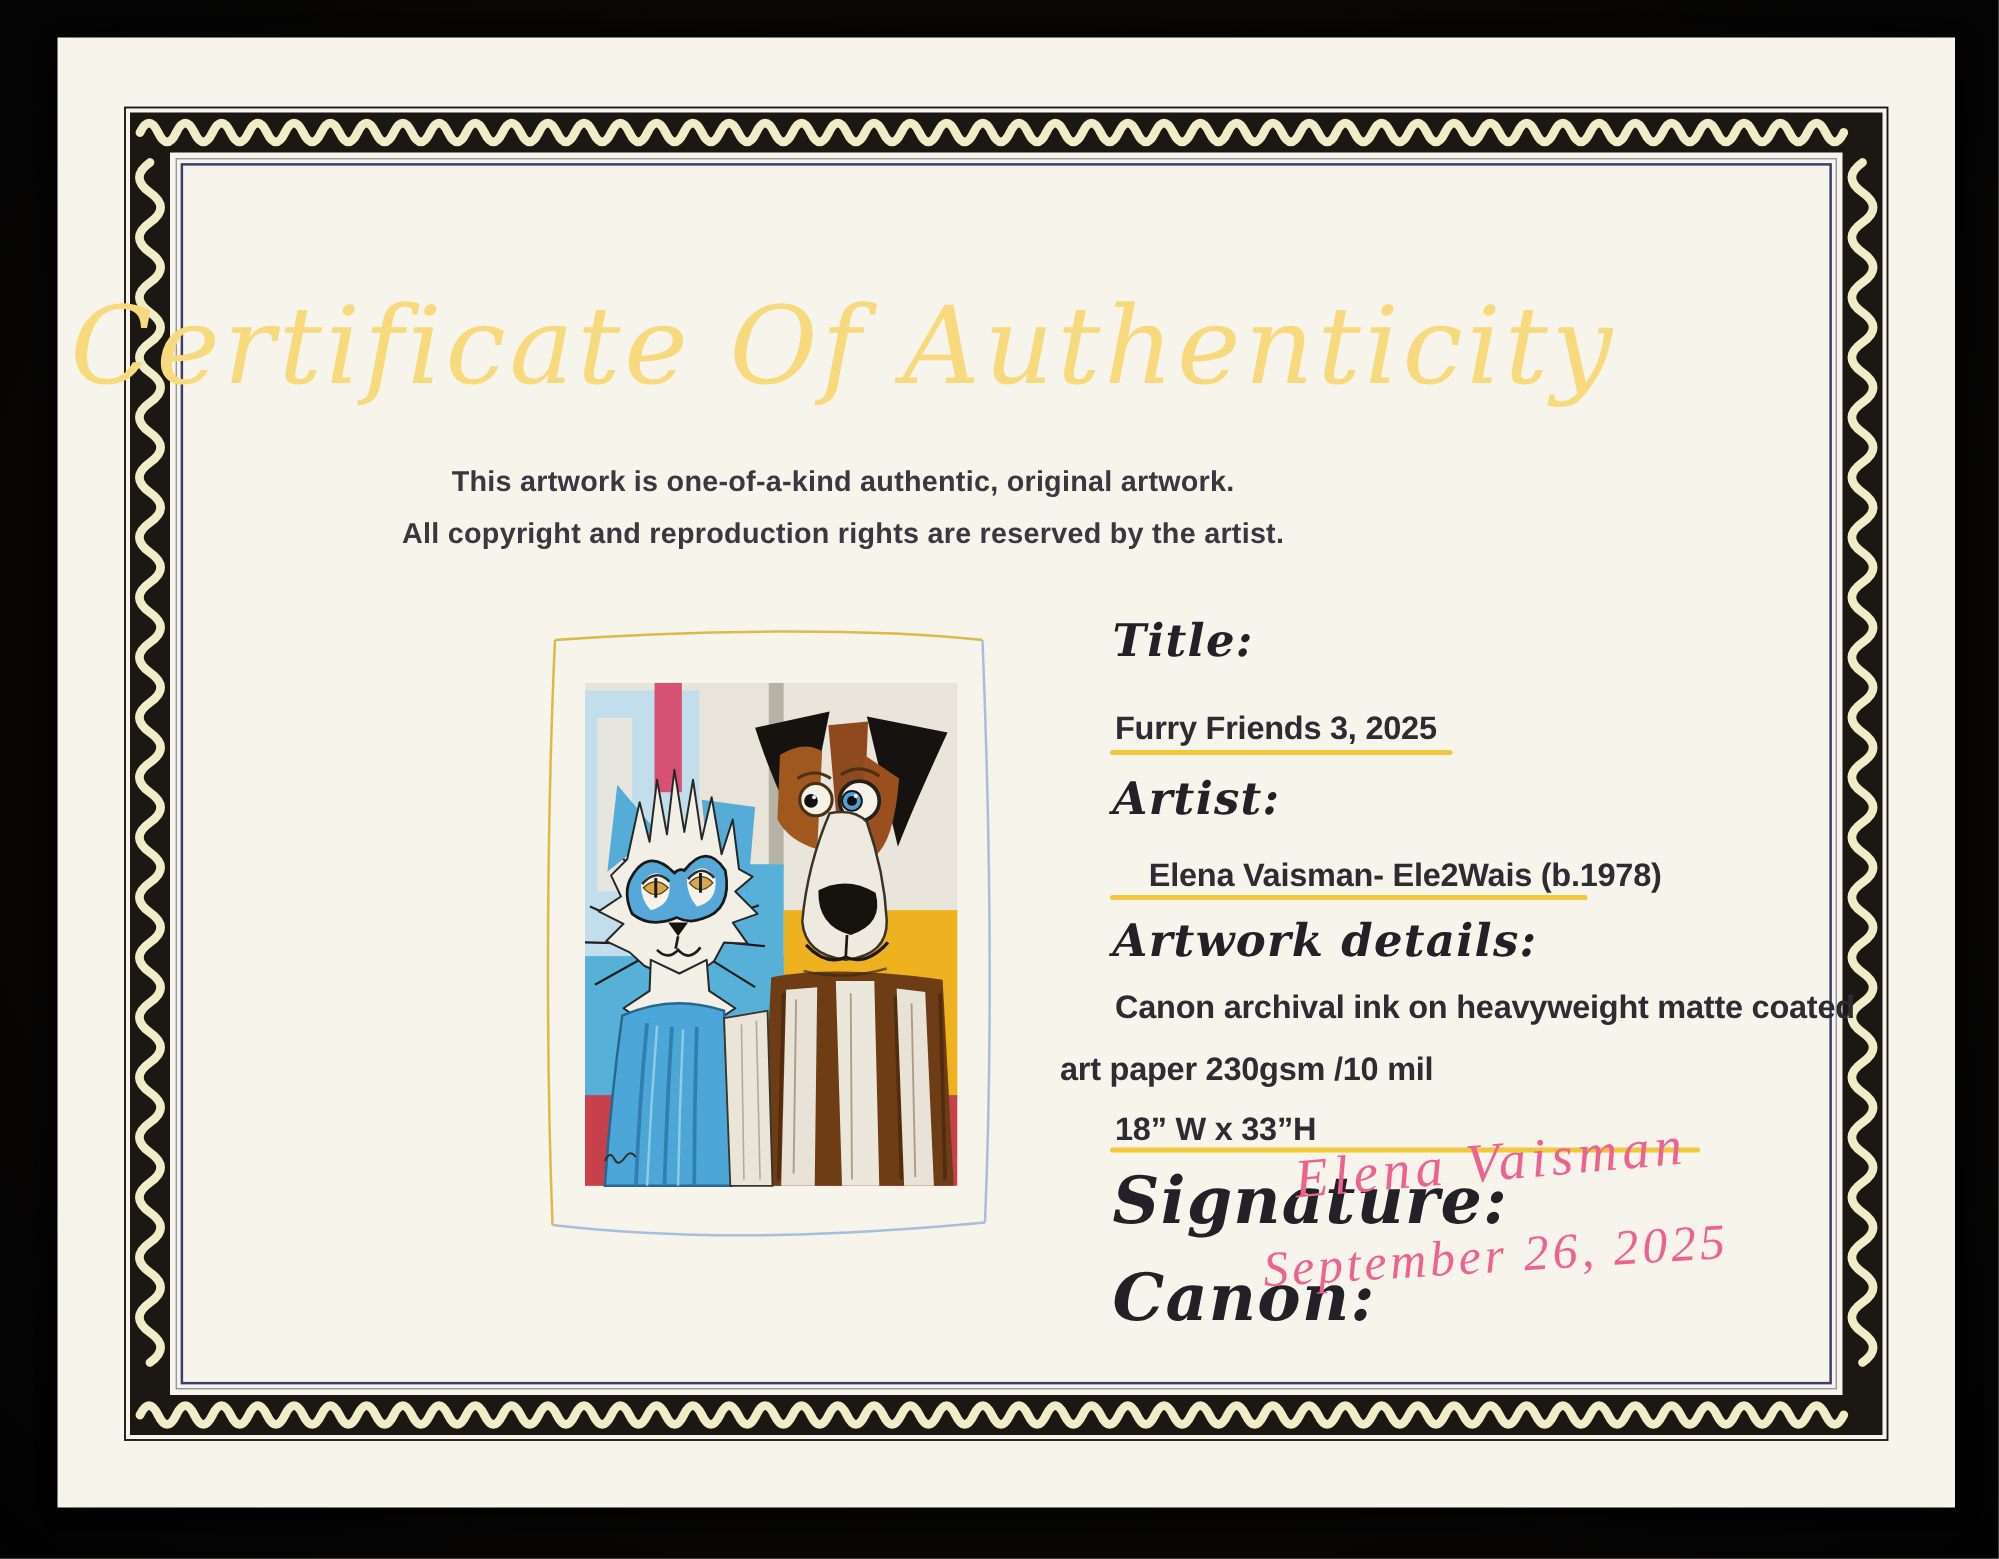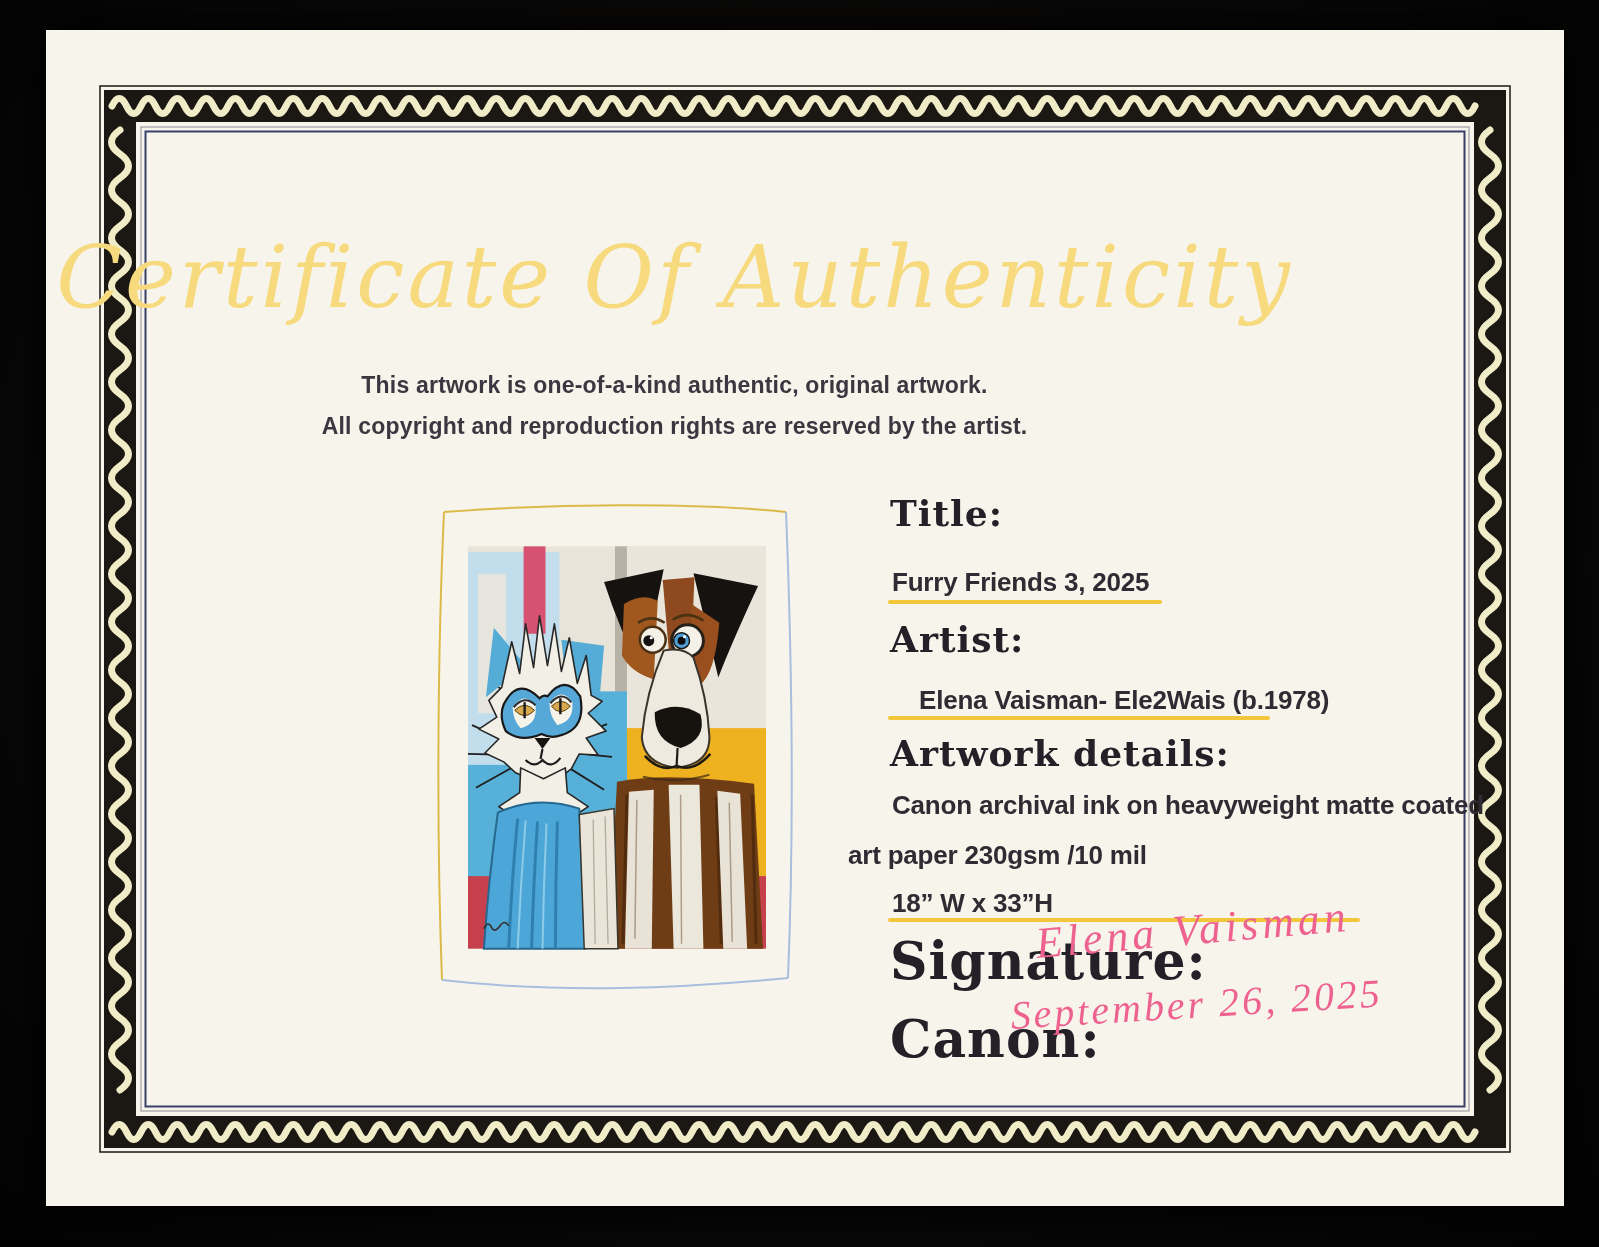--- a/index.html
+++ b/index.html
@@ -19,21 +19,21 @@
   .cert-title{
     top:198px;
     font-family:"DejaVu Serif", serif;font-style:italic;font-weight:400;
     font-size:86px;line-height:1.15;color:#f7da7e;letter-spacing:3px;
     white-space:nowrap;
   }
   .stmt{
     font-weight:700;font-size:23px;color:#3a3740;letter-spacing:.2px;white-space:nowrap;
   }
   .script-label{
-    font-family:"DejaVu Serif", serif;font-weight:700;
+    font-family:"DejaVu Serif", serif;font-style:italic;font-weight:700;
     font-size:36px;color:#232028;white-space:nowrap;letter-spacing:1px;
   }
   .script-label.big{font-size:52px;}
   .field-value{
     font-weight:700;font-size:26px;color:#2e2b33;white-space:nowrap;letter-spacing:-.2px;
   }
   .underline{height:4px;background:#f2c73c;border-radius:2px;}
   .hand{
     font-family:cursive;font-style:italic;font-weight:400;color:#ee6290;
     white-space:nowrap;transform-origin:left bottom;

